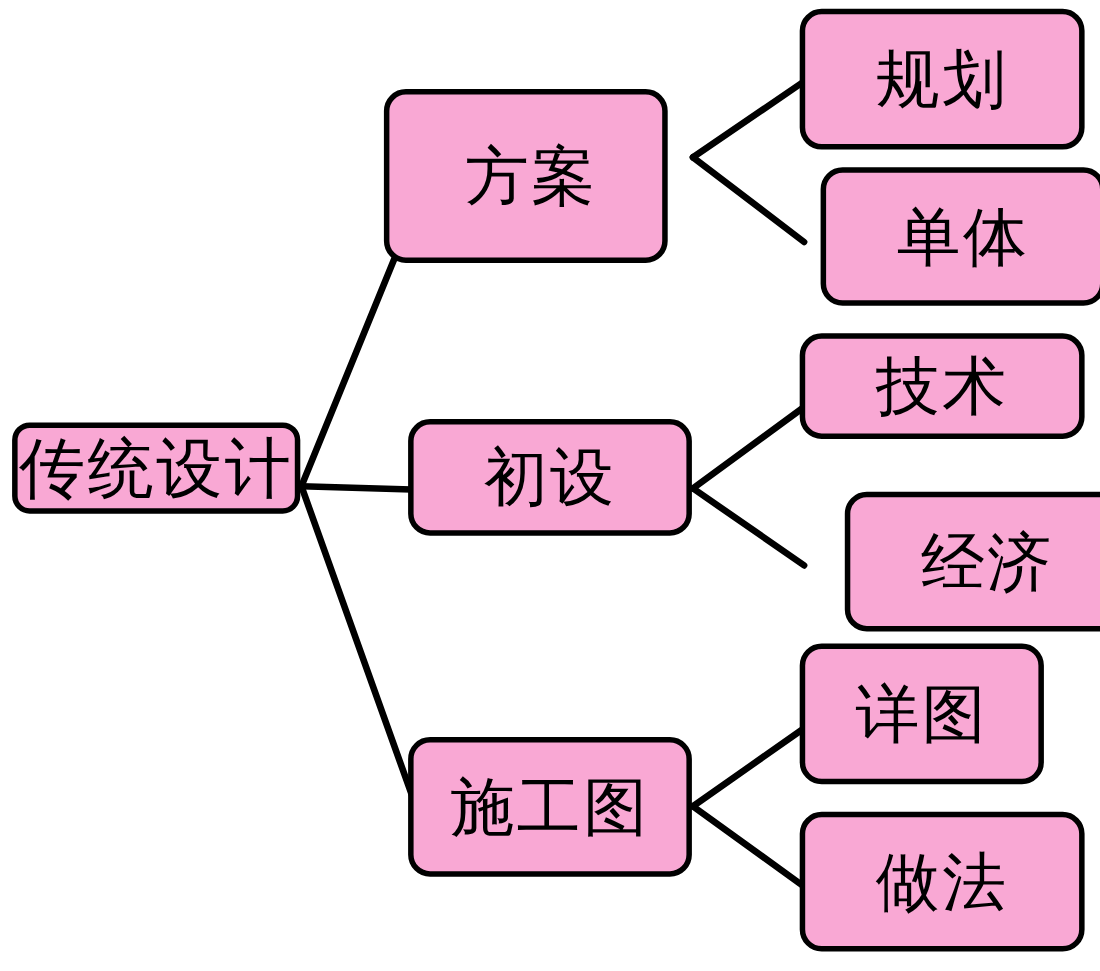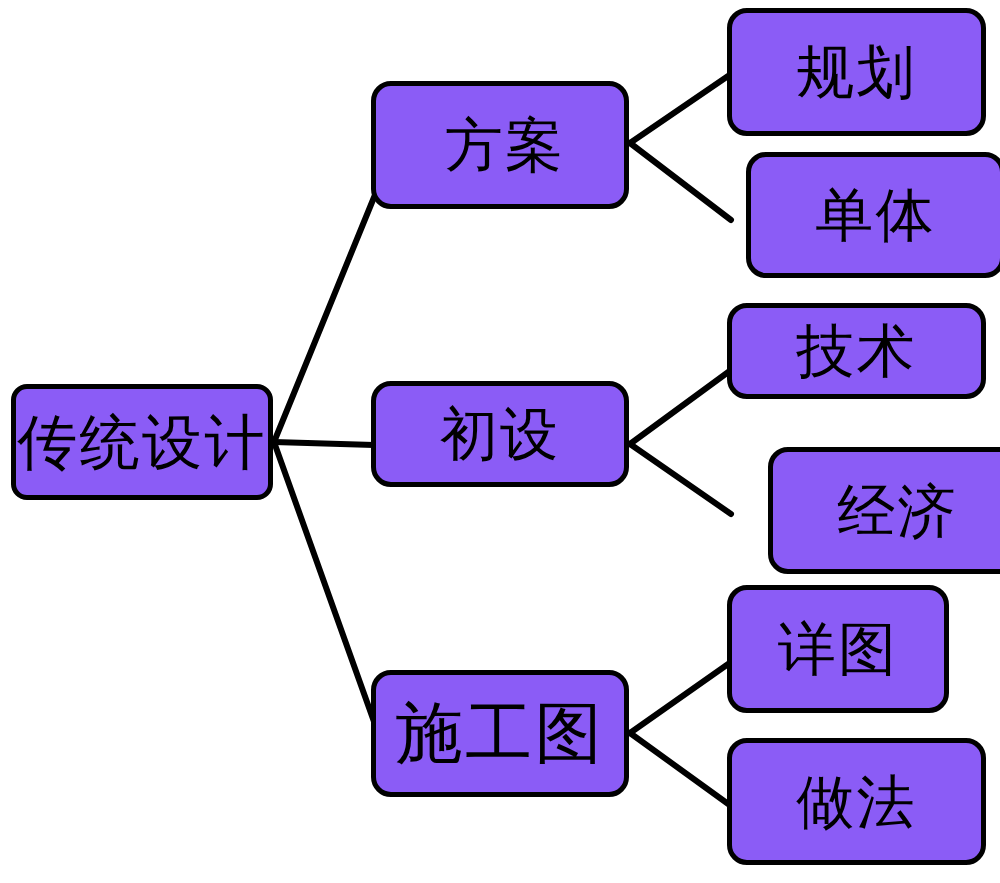--- a/index.html
+++ b/index.html
@@ -22,21 +22,21 @@
     position: absolute;
     left: 0;
     top: 0;
     width: 1000px;
     height: 883px;
     pointer-events: none;
   }
   .node {
     position: absolute;
     box-sizing: border-box;
-    background: #8b5cf6;
+    background: #f9a8d4;
     border: 5px solid #000000;
     border-radius: 20px;
     display: flex;
     align-items: center;
     justify-content: center;
     z-index: 2;
   }
   .node .node-label {
     font-family: "DejaVu Serif", "Liberation Serif", serif;
     color: #000000;
@@ -44,32 +44,32 @@
     line-height: 1;
     letter-spacing: 0.04em;
     white-space: nowrap;
     user-select: none;
   }
   
   #node-root {
     left: 11px;
     top: 384px;
     width: 262px;
-    height: 116px;
+    height: 83px;
     border-radius: 16px;
   }
   #node-root .node-label { font-size: 60px; }
 
   
-  #node-l1-0 { left: 371px; top: 81px;  width: 258px; height: 128px; padding-left: 10px; }
+  #node-l1-0 { left: 349px; top: 81px;  width: 258px; height: 158px; padding-left: 10px; }
   #node-l1-1 { left: 371px; top: 381px; width: 258px; height: 106px; }
   #node-l1-2 { left: 371px; top: 670px; width: 258px; height: 127px; }
   #node-l1-0 .node-label,
   #node-l1-1 .node-label { font-size: 58px; }
-  #node-l1-2 .node-label { font-size: 67px; }
+  #node-l1-2 .node-label { font-size: 58px; }
 
   
   #node-l2-0 { left: 727px; top: 8px;   width: 259px; height: 128px; }
   #node-l2-1 { left: 746px; top: 152px; width: 259px; height: 126px; }
   #node-l2-2 { left: 727px; top: 303px; width: 259px; height: 96px; }
   #node-l2-3 { left: 768px; top: 447px; width: 259px; height: 127px; }
   #node-l2-4 { left: 727px; top: 585px; width: 222px; height: 128px; }
   #node-l2-5 { left: 727px; top: 738px; width: 259px; height: 127px; }
   .leaf .node-label { font-size: 58px; }
 </style>

